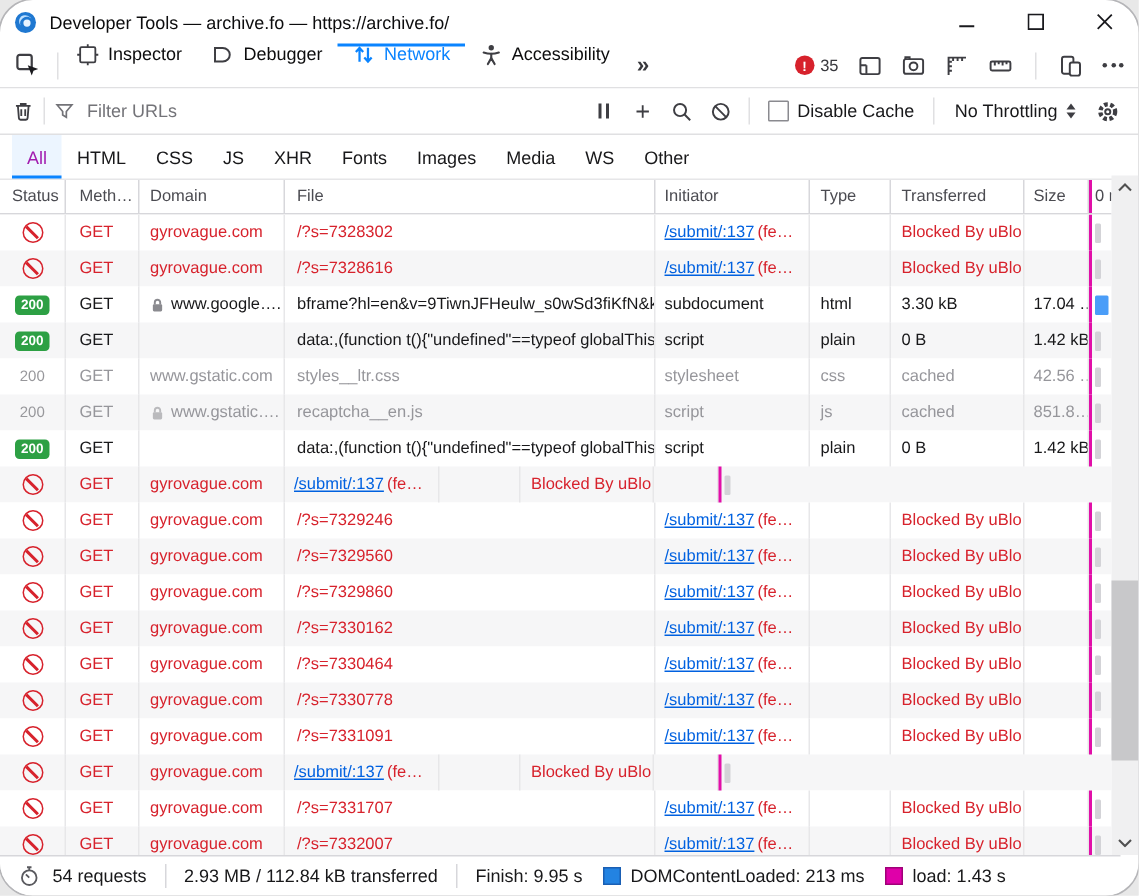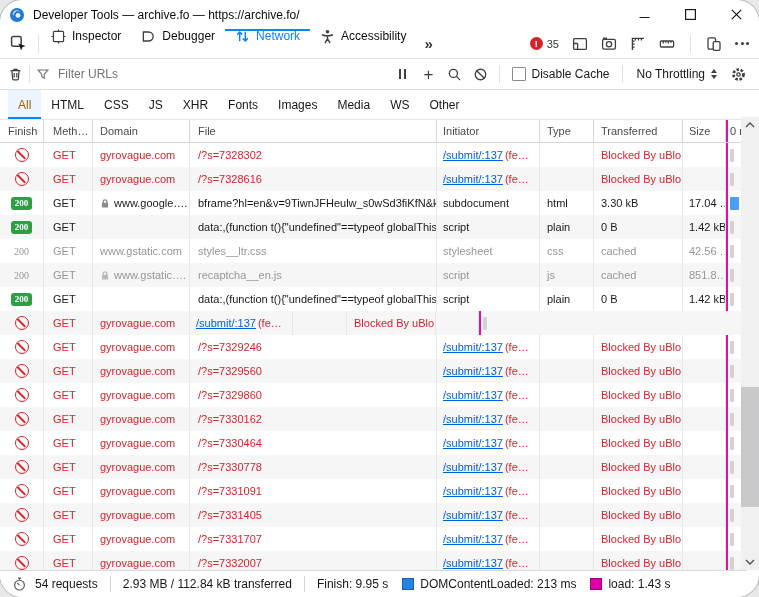--- a/index.html
+++ b/index.html
@@ -46,21 +46,21 @@
   .checkbox{width:12px;height:12px;border:1px solid #8a8a8f;background:#fff;border-radius:1px}
   .throttle{display:flex;align-items:center;gap:6px;padding:0 8px;font-size:12px;color:#18181a}
   .updown{display:flex;flex-direction:column;gap:2px}
   .updown i{width:0;height:0;border-left:3.5px solid transparent;border-right:3.5px solid transparent}
   .updown .up{border-bottom:4px solid #3e3e43}
   .updown .down{border-top:4px solid #3e3e43}
 
   
   .typefilters{height:29px;display:flex;align-items:stretch;padding-left:8px;border-bottom:1px solid #e6e6e8;background:#fff}
   .tfilter{display:flex;align-items:center;padding:0 10px;font-size:12px;color:#18181a;position:relative}
-  .tfilter.active{color:#a16207;background:rgba(10,132,255,0.08)}
+  .tfilter.active{color:#a21caf;background:rgba(10,132,255,0.08)}
   .tfilter.active::after{content:"";position:absolute;left:0;right:0;bottom:0;height:2px;background:#0a84ff}
 
   
   .table-head{display:flex;height:22px;width:741px;border-bottom:1px solid #d7d7db;background:#fff}
   .hcell{font-size:11px;color:#4b4b51;display:flex;align-items:center;padding-left:7px;border-right:1px solid #d7d7db;
     box-sizing:border-box;overflow:hidden;white-space:nowrap}
   .rows{width:741px;height:431px;overflow:hidden}
   .row{display:flex;height:24px;background:#fff}
   .row.alt{background:#f6f6f7}
   .cell{font-size:11px;display:flex;align-items:center;padding-left:7px;border-right:1px solid #e7e7e9;
@@ -77,21 +77,21 @@
   .h-waterfall{border-right:none;border-left:2px solid #e10fa8;padding-left:2px}
 
   .kind-blocked .cell{color:#d7222c}
   .kind-ok .cell{color:#18181a}
   .kind-cached .cell{color:#96969b}
   .kind-cached .lock{opacity:.55}
   .init-link{color:#0061e0;text-decoration:underline}
   .blocked-icon{width:12px;height:12px;border:1.6px solid #d7222c;border-radius:50%;position:relative;flex:none}
   .blocked-icon::after{content:"";position:absolute;left:0.5px;top:5px;width:11px;height:1.7px;background:#d7222c;
     transform:rotate(45deg)}
-  .status-badge{font-family:Liberation Serif, serif;font-size:9px;font-weight:bold;background:#2da044;color:#fff;
+  .status-badge{font-family:Liberation Sans, sans-serif;font-size:9px;font-weight:bold;background:#2da044;color:#fff;
     padding:1.5px 3.5px;border-radius:3px;letter-spacing:0}
   .status-badge.plain{background:transparent;color:#97979b;font-weight:normal;font-size:10px;padding:0}
   .wbar{width:4px;height:13px;background:#d3d3d7;border-radius:1px}
   .wbar.blue{width:9px;background:#4a9df8}
 
   
   .vscroll{position:absolute;right:0;top:117px;width:18px;height:453px;background:#f0f0f1}
   .vscroll .arrow{position:absolute;left:0;width:18px;height:16px;display:flex;align-items:center;justify-content:center;color:#505050}
   .vscroll .arrow.up{top:0}.vscroll .arrow.down{bottom:0}
   .vthumb{position:absolute;left:0;top:270px;width:18px;height:120px;background:#c8c8ca}
@@ -307,21 +307,21 @@
     <span class="tfilter">JS</span>
     <span class="tfilter">XHR</span>
     <span class="tfilter">Fonts</span>
     <span class="tfilter">Images</span>
     <span class="tfilter">Media</span>
     <span class="tfilter">WS</span>
     <span class="tfilter">Other</span>
   </div>
 
   <div class="table-head">
-    <div class="hcell c-status" style="justify-content:flex-start;padding-left:8px">Finish</div>
+    <div class="hcell c-status" style="justify-content:flex-start;padding-left:8px">Status</div>
     <div class="hcell c-method">Meth…</div>
     <div class="hcell c-domain">Domain</div>
     <div class="hcell c-file" style="padding-left:8px">File</div>
     <div class="hcell c-initiator">Initiator</div>
     <div class="hcell c-type">Type</div>
     <div class="hcell c-transferred">Transferred</div>
     <div class="hcell c-size">Size</div>
     <div class="hcell c-waterfall h-waterfall">0 m</div>
   </div>
 
@@ -668,21 +668,20 @@
       <div class="row kind-blocked alt">
       <div class="cell c-status">
         <span class="blocked-icon"></span>
 
       </div>
       <div class="cell c-method">GET</div>
       <div class="cell c-domain">
 
         <span class="domain-text">gyrovague.com</span>
       </div>
-      <div class="cell c-file">/?s=7331405</div>
       <div class="cell c-initiator">
         <span class="init-link">/submit/:137</span>
         <span class="init-extra"> (fe…</span>
       </div>
       <div class="cell c-type"></div>
       <div class="cell c-transferred">Blocked By uBlo…</div>
       <div class="cell c-size"></div>
       <div class="cell c-waterfall">
         <span class="wbar"></span>
       </div>

